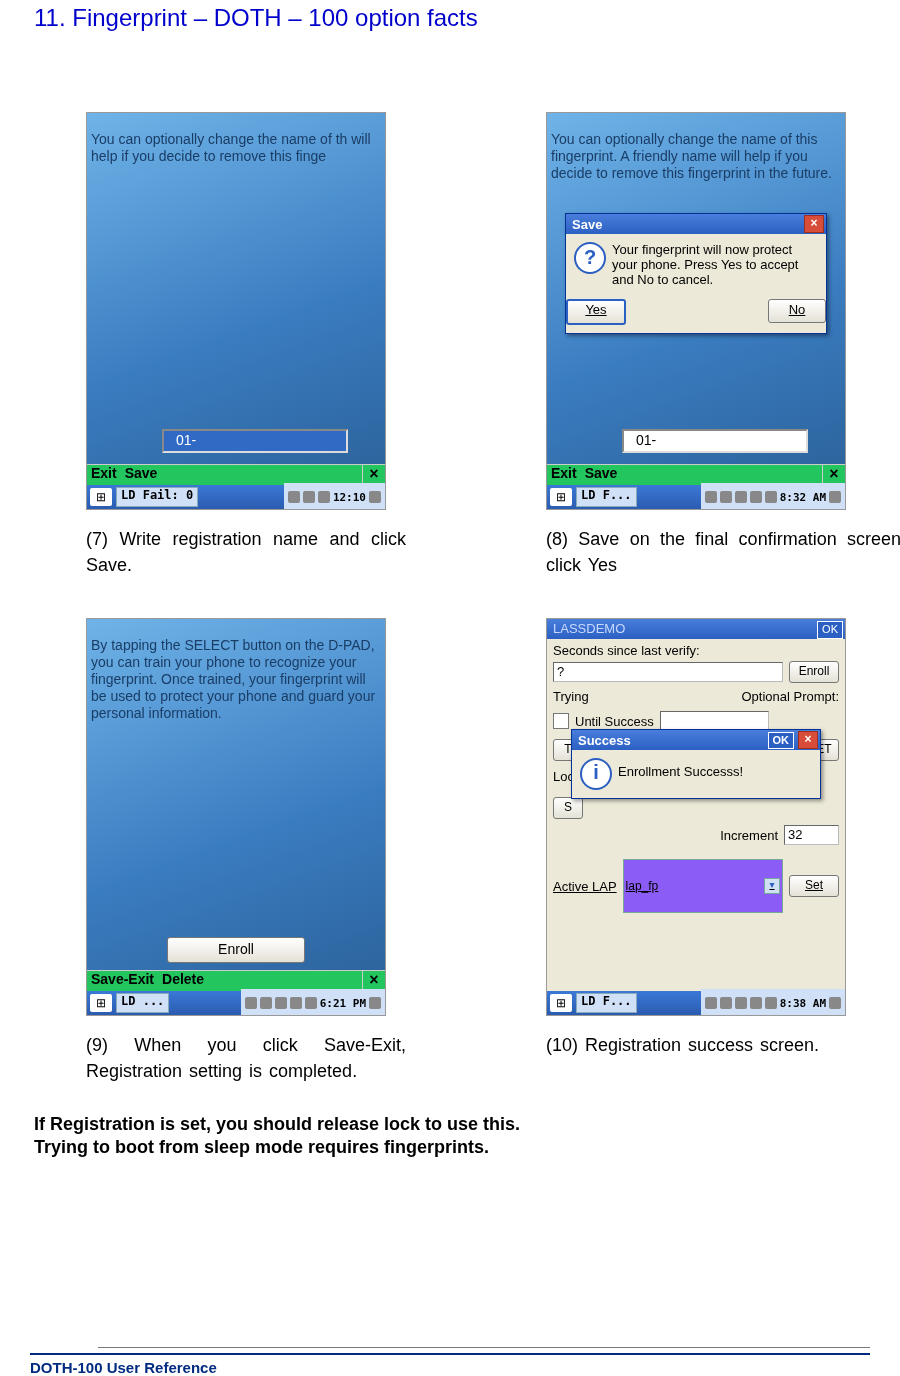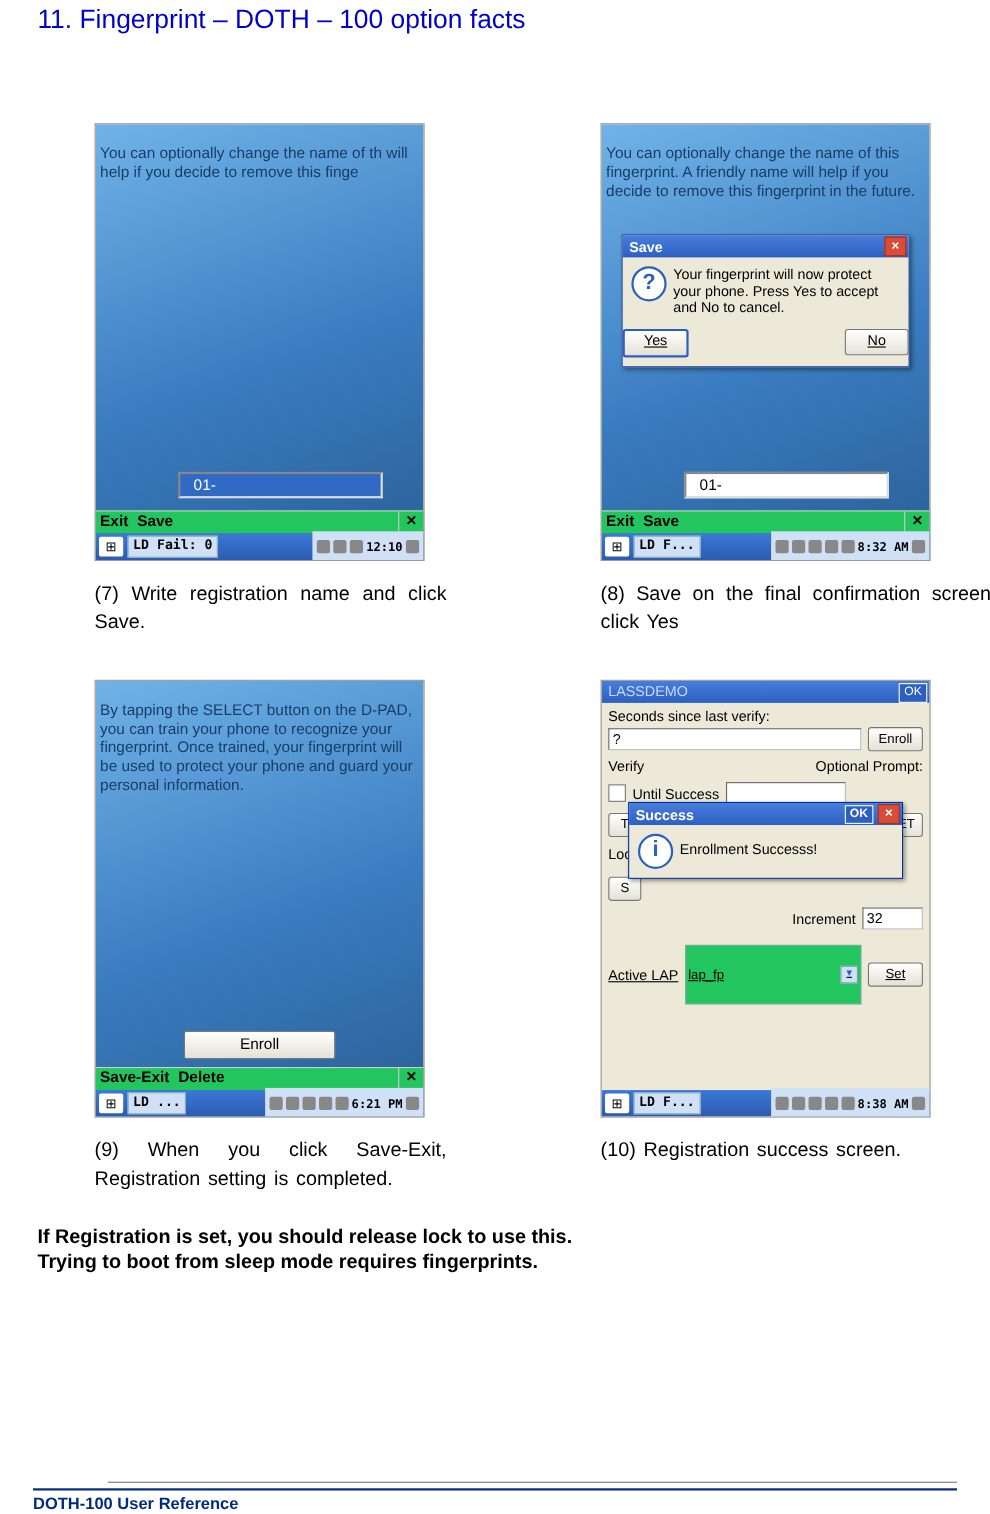--- a/index.html
+++ b/index.html
@@ -158,21 +158,21 @@
     position: absolute; top: 0; left: 0; right: 0; height: 20px;
     background: linear-gradient(#4a7edc,#2b5fc2); color: #c8d9ff;
     font-size: 13px; line-height: 20px; padding-left: 6px;
   }
   .hdrblue .okc {
     position: absolute; right: 2px; top: 2px; height: 16px;
     background: #2b5fc2; border: 1px solid #fff; color: #fff;
     font-size: 11px; padding: 0 4px; line-height: 14px;
   }
   .cb { width: 14px; height: 14px; border: 1px solid #777; background: #fff; }
-  .sel { border: 1px solid #7a9; height: 18px; background: #22c55e; display:flex; align-items:center; padding:17px 2px; font-size:12px;}
+  .sel { border: 1px solid #7a9; height: 18px; background: #8b5cf6; display:flex; align-items:center; padding:17px 2px; font-size:12px;}
   .sel .ar { margin-left:auto; width:14px; height:14px; background:#cfe0f7; border:1px solid #7a9;
              text-align:center; line-height:12px; font-size:10px; color:#2b5fc2;}
   .note1 { font-size: 18px; font-weight: normal; margin-top: 30px; margin-left: 4px; }
   .note-bold { font-weight: bold; }
   .pagenum {
     position: absolute; bottom: 34px; left: 0; right: 0;
     text-align: center; font-size: 18px; font-family: "Times New Roman", serif;
   }
   .footer {
     position: absolute; bottom: 0; left: 30px; right: 30px;
@@ -300,21 +300,21 @@
         </div>
 
         <div class="formrow" style="top:24px;">
           <span>Seconds since last verify:</span>
         </div>
         <div class="formrow" style="top:42px;">
           <div class="field">?</div>
           <div class="sbtn">Enroll</div>
         </div>
         <div class="formrow" style="top:70px;">
-          <span>Verify</span>
+          <span>Trying</span>
           <span style="margin-left:auto">Optional Prompt:</span>
         </div>
         <div class="formrow" style="top:92px;">
           <div class="cb"></div>
           <span>Until Success</span>
           <div class="field" style="flex:.6"></div>
         </div>
         <div class="formrow" style="top:120px;">
           <div class="sbtn" style="min-width:28px">T</div>
           <div style="flex:1"></div>

